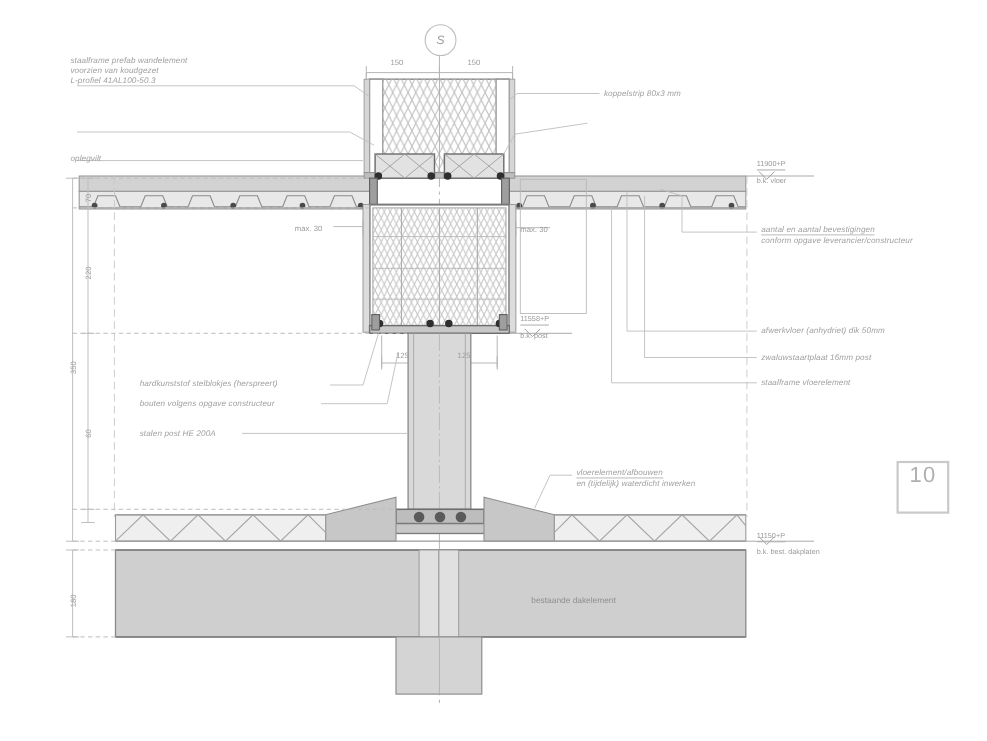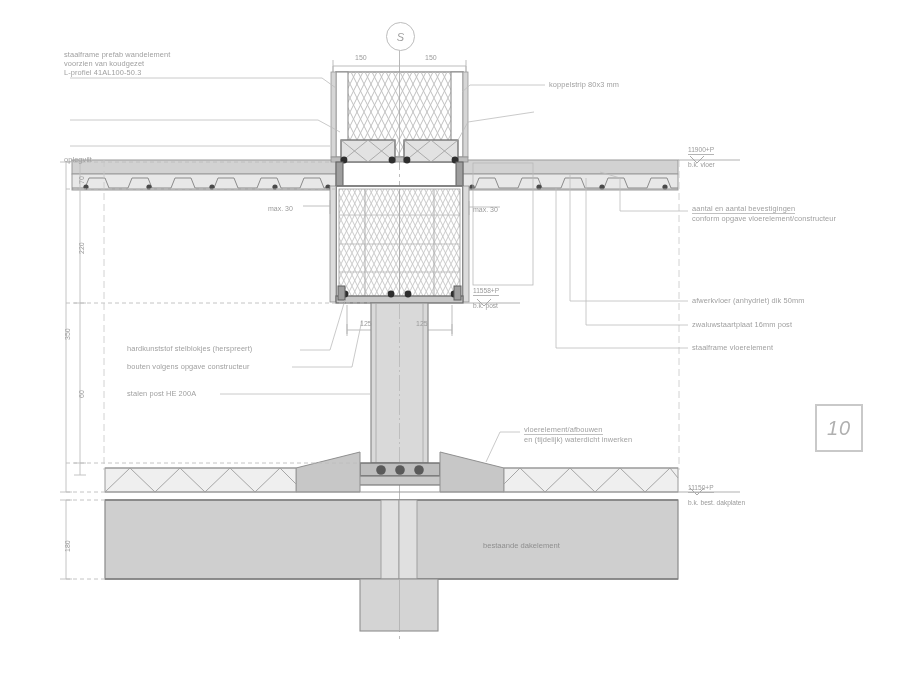--- a/index.html
+++ b/index.html
@@ -1,28 +1,28 @@
 <!DOCTYPE html>
 <html><head>
 <meta charset="utf-8">
 <style>
   html,body{margin:0;padding:0;background:#ffffff;}
   body{width:897px;height:674px;overflow:hidden;
        font-family:"Liberation Sans",sans-serif;color:#8d8d8d;}
   #stage{position:relative;width:897px;height:674px;background:#fff;}
   svg.layer{position:absolute;left:0;top:0;width:897px;height:674px;}
-  .ann{position:absolute;font-size:7.4px;line-height:9.2px;color:#a0a0a0;white-space:nowrap;letter-spacing:.1px;}
+  .ann{position:absolute;font-size:7.4px;line-height:9.2px;color:#a0a0a0;white-space:nowrap;letter-spacing:.1px;font-style:italic;}
   .dim{position:absolute;font-size:7px;color:#9b9b9b;white-space:nowrap;}
   .dimv{position:absolute;font-size:7px;color:#9b9b9b;white-space:nowrap;
         transform-origin:0 0;transform:rotate(-90deg);}
   .lvl{position:absolute;font-size:6.6px;line-height:8px;color:#9a9a9a;white-space:nowrap;}
   .lvl .u{border-bottom:1px solid #b4b4b4;padding-bottom:0px;display:inline-block;}
   .ul{border-bottom:1px solid #c0c0c0;display:inline-block;}
-  #badge{position:absolute;left:815px;top:404px;width:44px;height:44px;
-         border:2.5px solid #c9c9c9;display:flex;align-items:center;justify-content:center;font-style:italic;}
+  #badge{position:absolute;left:815px;top:419px;width:44px;height:44px;
+         border:2.5px solid #c9c9c9;display:flex;justify-content:center;}
   #badge span{font-size:20px;color:#b0b0b0;letter-spacing:1px;}
   #grid-s{position:absolute;left:386px;top:22px;width:27px;height:27px;border:1.6px solid #bdbdbd;
           border-radius:50%;display:flex;align-items:center;justify-content:center;background:#fff;}
   #grid-s span{font-size:11px;color:#9e9e9e;font-style:italic;}
   .ctxt{position:absolute;font-size:7.6px;color:#8f8f8f;white-space:nowrap;text-align:right;}
 </style>
 </head>
 <body>
 
 <div id="stage">
@@ -263,39 +263,39 @@
 
   <div id="badge">
     <span>10</span>
   </div>
 
   <div class="ann" style="left:64px;top:50px">
     <div>staalframe prefab wandelement</div>
     <div>voorzien van koudgezet</div>
     <div>L-profiel 41AL100-50.3</div>
   </div>
-  <div class="ann" style="left:64px;top:155px">
+  <div class="ann" style="left:64px;top:139px">
     <div>oplegvilt</div>
   </div>
   <div class="ann" style="left:127px;top:344px">
     <div>hardkunststof stelblokjes (herspreert)</div>
   </div>
   <div class="ann" style="left:127px;top:362px">
     <div>bouten volgens opgave constructeur</div>
   </div>
   <div class="ann" style="left:127px;top:389px">
     <div>stalen post HE 200A</div>
   </div>
 
   <div class="ann" style="left:549px;top:80px">
     <div>koppelstrip 80x3 mm</div>
   </div>
   <div class="ann" style="left:692px;top:204px">
     <div class="ul">aantal en aantal bevestigingen</div>
-    <div>conform opgave vloerelement/constructeur</div>
+    <div>conform opgave leverancier/constructeur</div>
   </div>
   <div class="ann" style="left:692px;top:296px">
     <div>afwerkvloer (anhydriet) dik 50mm</div>
   </div>
   <div class="ann" style="left:692px;top:320px">
     <div>zwaluwstaartplaat 16mm post</div>
   </div>
   <div class="ann" style="left:692px;top:343px">
     <div>staalframe vloerelement</div>
   </div>

